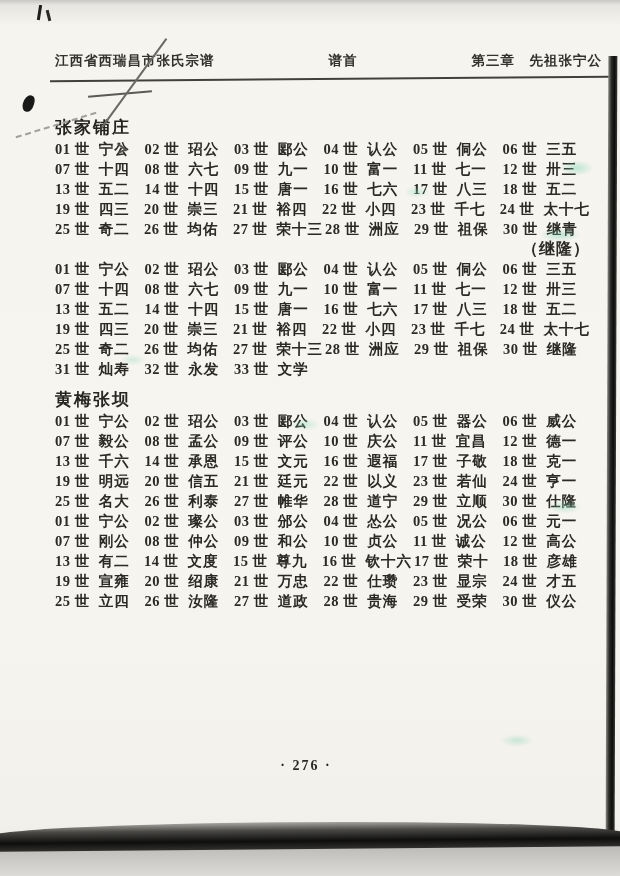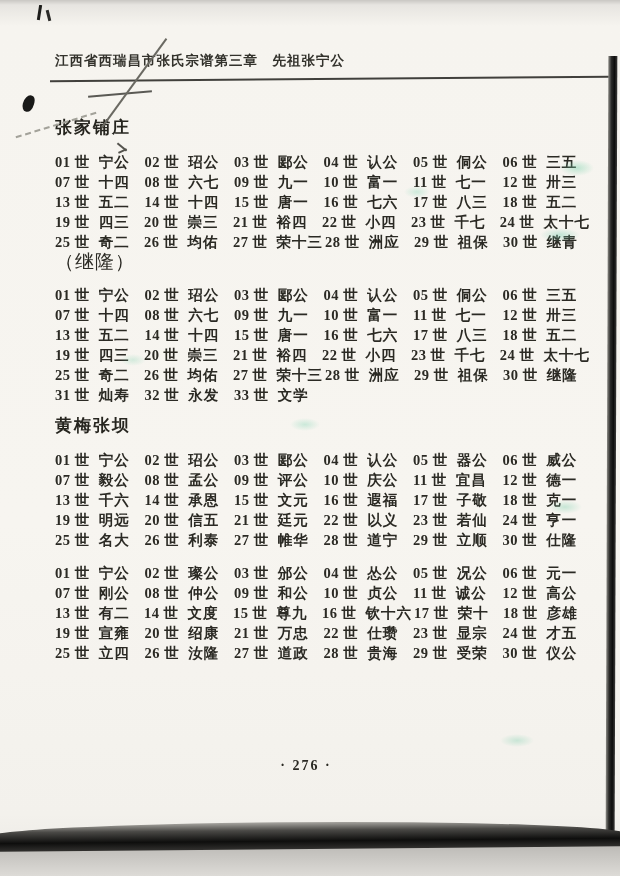--- a/index.html
+++ b/index.html
@@ -34,30 +34,30 @@
   .content{position:absolute;left:55px;right:30px;top:96px;color:#2b2a24;}
   .section{margin:0;}
   .section-title{
     font-size:17px;font-weight:bold;color:#26251f;
     margin:0;letter-spacing:2px;
   }
   .s1 .section-title{margin-top:20px;}
   .s2 .section-title{margin-top:21px;}
   .s3 .section-title{margin-top:9px;}
   .s4 .section-title{margin-top:23px;}
-  .rows{margin-top:13px;}
+  .rows{text-align:right;}
   .row{
     display:grid;grid-template-columns:repeat(6,1fr);column-gap:2px;
     line-height:20px;height:20px;font-size:14.5px;font-weight:600;
     white-space:nowrap;
   }
   .pair{display:flex;gap:9px;}
   .gen{letter-spacing:0.5px;}
   .name{letter-spacing:1px;}
-  .section-note{line-height:20px;font-size:19px;font-weight:400;letter-spacing:1px;}
+  .section-note{line-height:20px;font-size:16px;font-weight:700;letter-spacing:1px;}
   
   .footer{
     position:absolute;left:0;right:8px;top:758px;text-align:center;
     font-size:14px;font-weight:600;color:#2b2a24;letter-spacing:2px;
   }
   
   .corner-tick1{position:absolute;left:38px;top:5px;width:3px;height:15px;background:#1d1d1b;transform:rotate(9deg);}
   .corner-tick2{position:absolute;left:47px;top:10px;width:3px;height:11px;background:#2a2a28;transform:rotate(-14deg);}
   .scratch-line{position:absolute;left:101px;top:127px;width:110px;height:2px;background:#6a6962;transform:rotate(-54deg);transform-origin:0 0;}
   .scratch-arrow1{position:absolute;left:116px;top:146px;width:12px;height:2px;background:#55544e;transform:rotate(40deg);}
@@ -86,20 +86,21 @@
   .sm6{left:500px;top:734px;width:34px;height:13px;background:radial-gradient(closest-side,rgba(120,205,170,0.35),rgba(120,205,170,0));}
   .sm7{left:120px;top:354px;width:26px;height:12px;background:radial-gradient(closest-side,rgba(130,210,175,0.3),rgba(130,210,175,0));}
 </style>
 </head>
 <body>
 
 <div class="page">
 
   <div class="header">
     <span class="h-left">江西省西瑞昌市张氏宗谱</span>
+    <span class="h-center">谱首</span>
     <span class="h-right">第三章　先祖张宁公</span>
   </div>
   <div class="header-rule"></div>
   <div class="header-rule2"></div>
 
   <div class="content" id="sections">
       <div class="section s1">
         <h2 class="section-title">张家铺庄</h2>
         <div class="rows">
           <div class="row">

